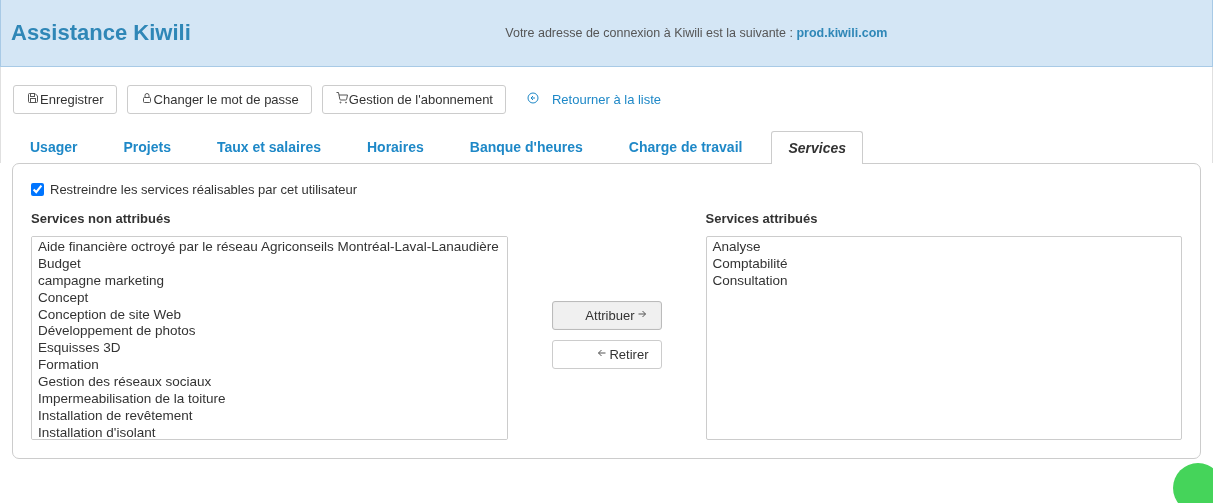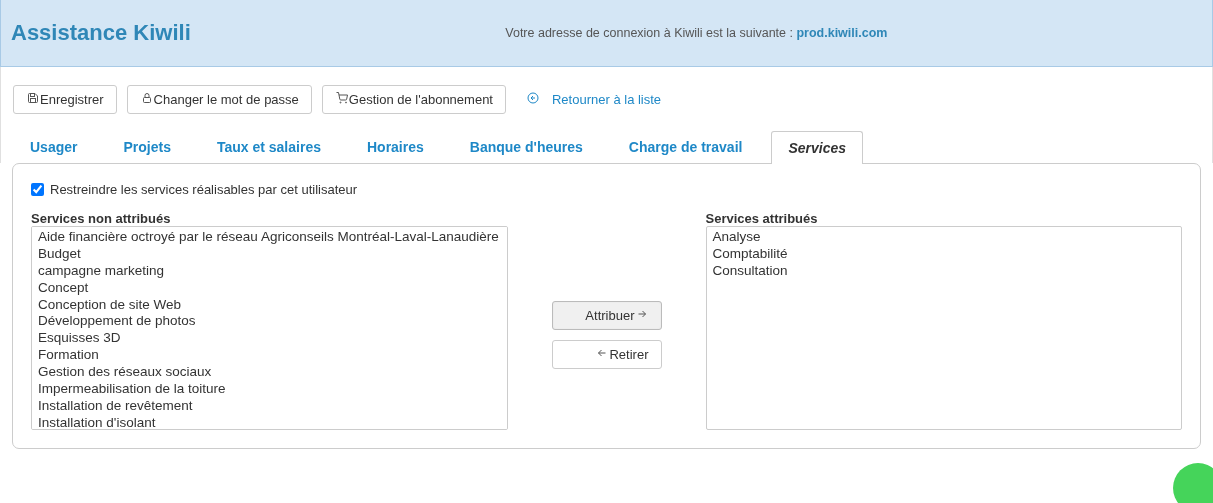--- a/index.html
+++ b/index.html
@@ -118,20 +118,21 @@
       gap: 0;
       align-items: flex-start;
     }
     .col-list {
       flex: 1;
       min-width: 0;
     }
     .col-list h4 {
       font-size: 13px;
       font-weight: 700;
+      margin-bottom: 10px;
     }
     .listbox {
       border: 1px solid #ccc;
       border-radius: 2px;
       height: 204px;
       overflow-y: scroll;
       background: #fff;
       padding: 2px 0;
     }
     .listbox .item {

